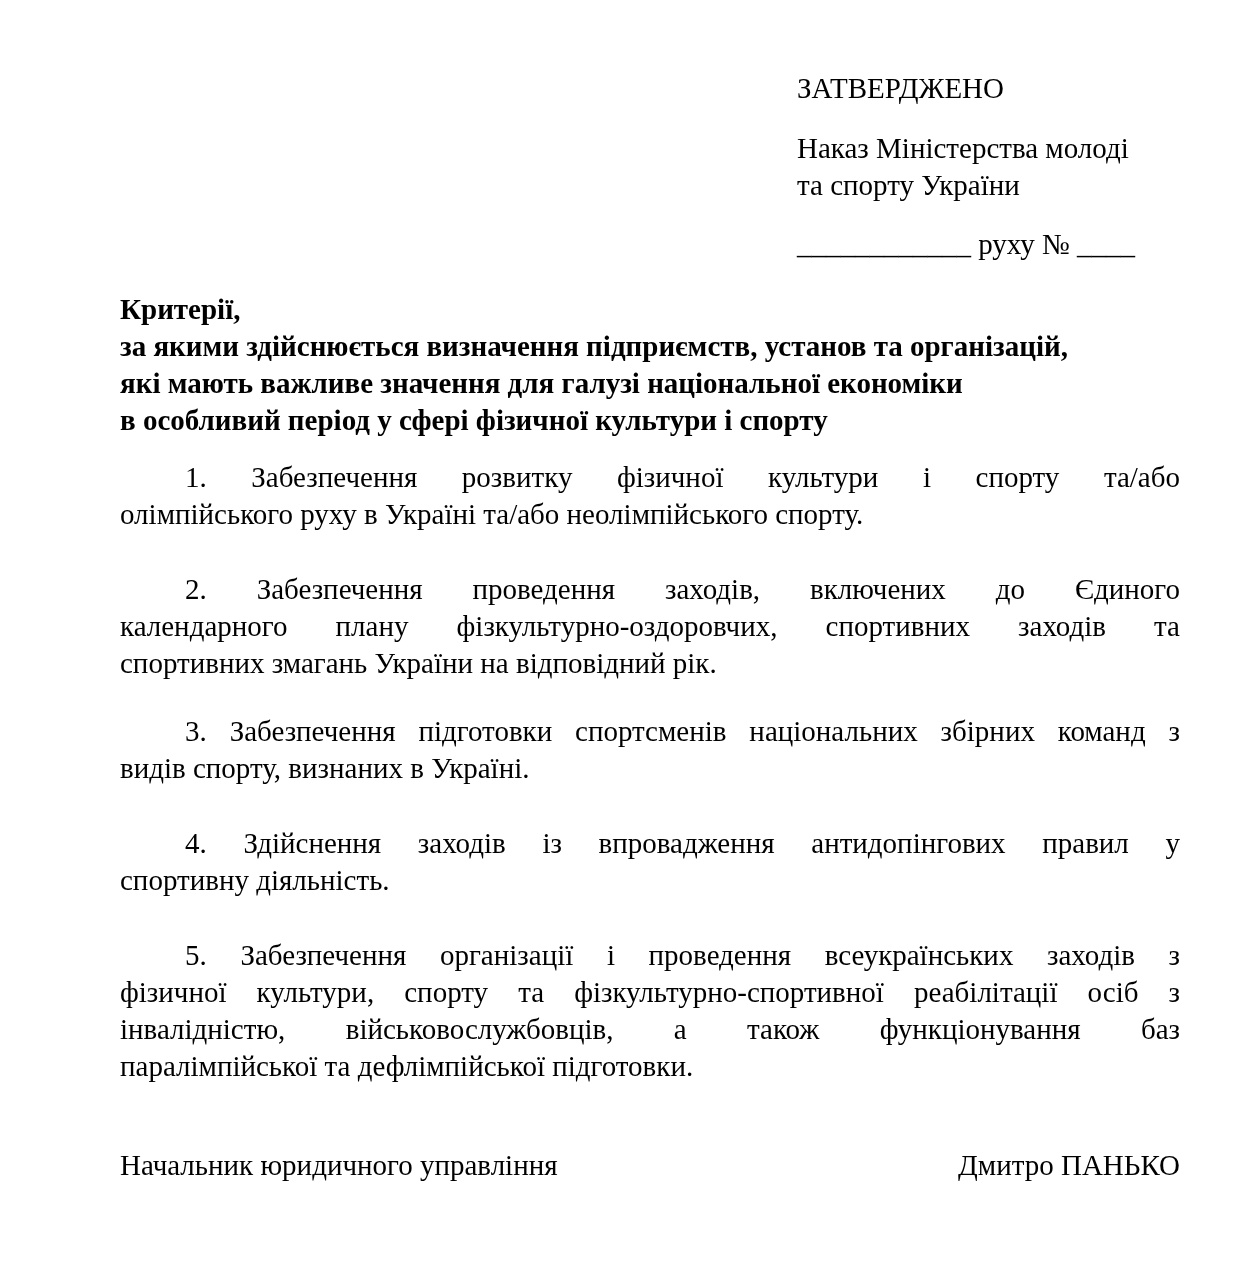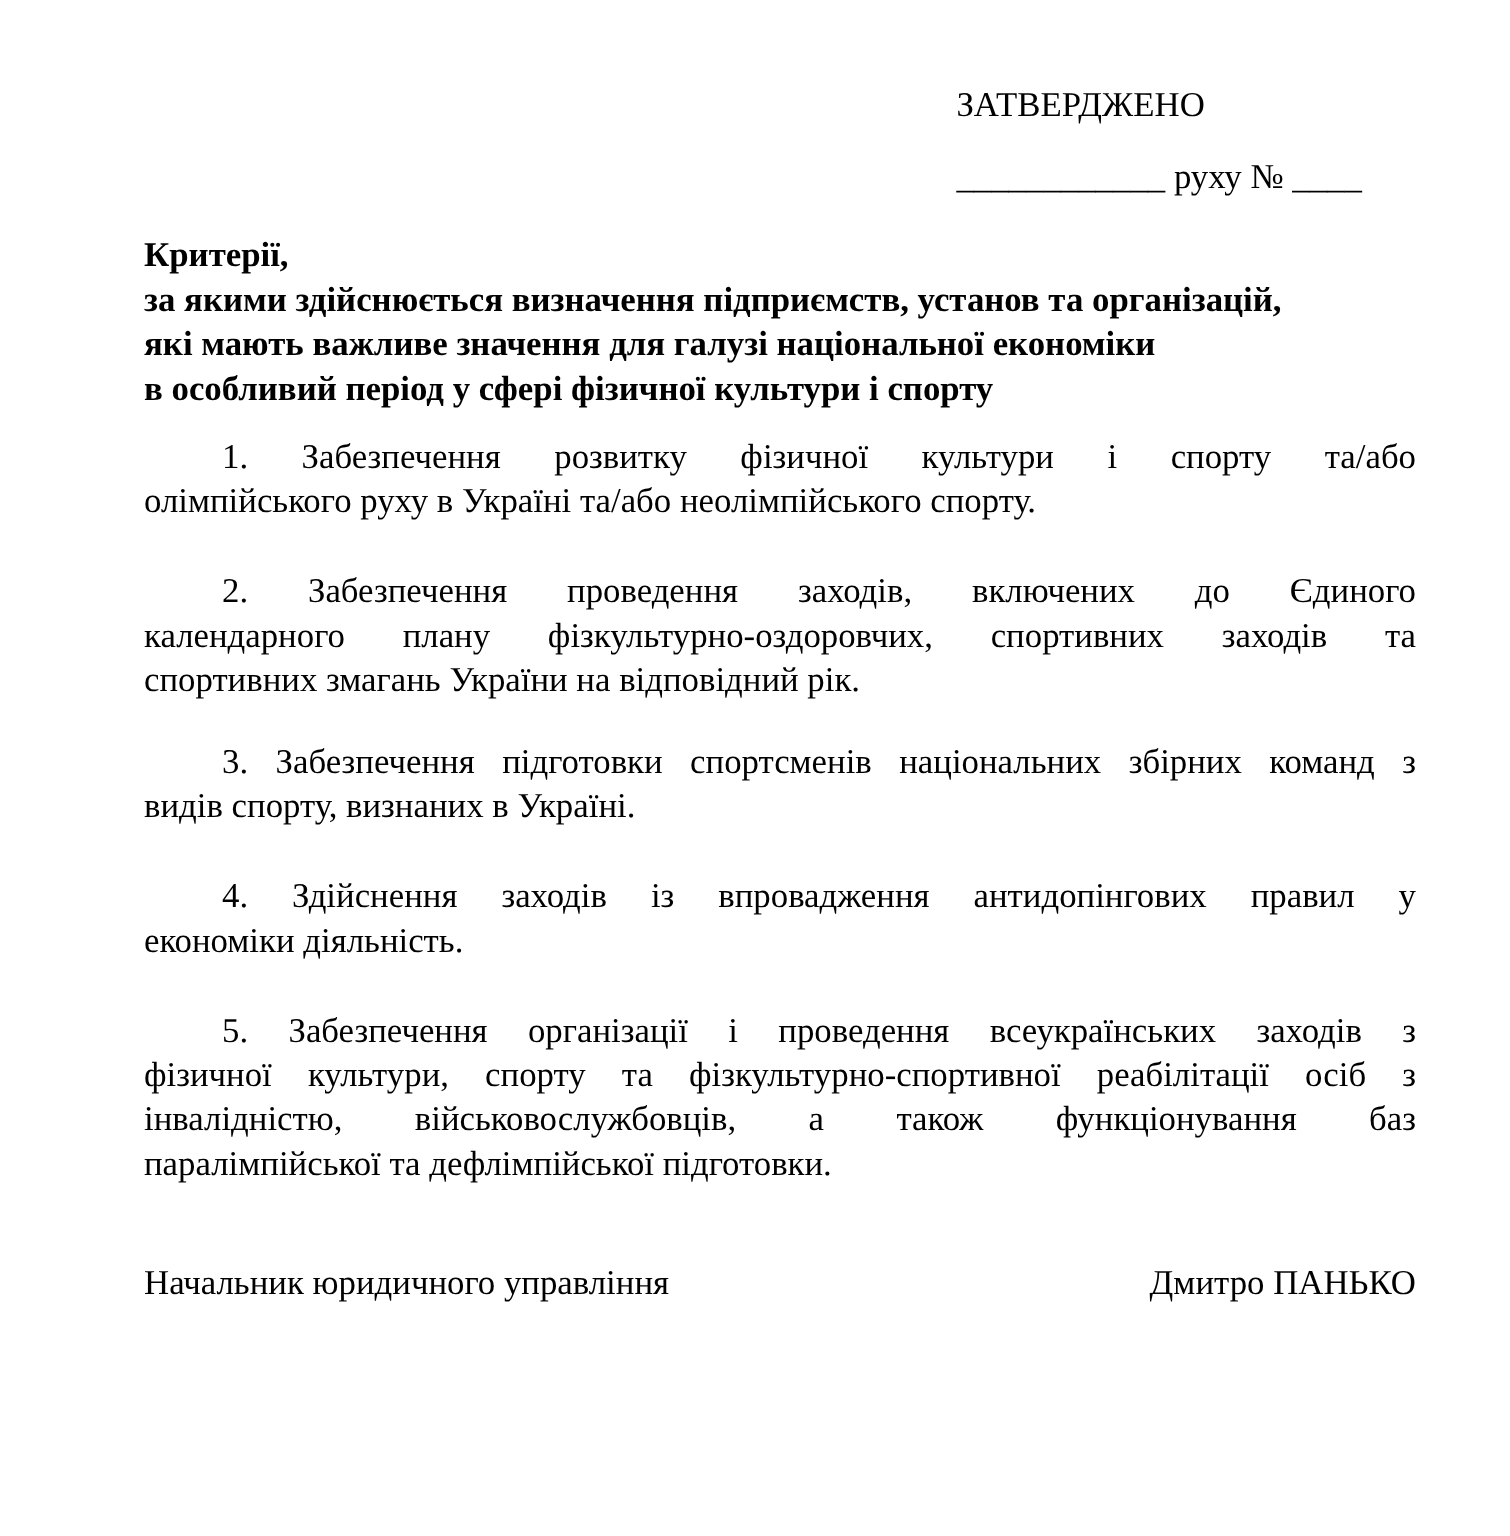--- a/index.html
+++ b/index.html
@@ -78,20 +78,22 @@
   .signature .pos { white-space: nowrap; text-align: center; }
   .signature .name { white-space: nowrap; }
 </style>
 </head>
 <body>
 
 <div class="page">
 
   <div class="approval">
     <div class="line stamp">ЗАТВЕРДЖЕНО</div>
+    <div class="line">Наказ Міністерства молоді</div>
+    <div class="line">та спорту України</div>
     <div class="line date-line">____________ руху № ____</div>
   </div>
 
   <div class="title">
     <div class="line">Критерії,</div>
     <div class="line">за якими здійснюється визначення підприємств, установ та організацій,</div>
     <div class="line">які мають важливе значення для галузі національної економіки</div>
     <div class="line">в особливий період у сфері фізичної культури і спорту</div>
   </div>
 
@@ -108,21 +110,21 @@
       <div class="line last">спортивних змагань України на відповідний рік.</div>
     </div>
 
     <div class="para">
       <div class="line first">3. Забезпечення підготовки спортсменів національних збірних команд з</div>
       <div class="line last">видів спорту, визнаних в Україні.</div>
     </div>
 
     <div class="para">
       <div class="line first">4. Здійснення заходів із впровадження антидопінгових правил у</div>
-      <div class="line last">економіки діяльність.</div>
+      <div class="line last">спортивну діяльність.</div>
     </div>
 
     <div class="para">
       <div class="line first">5. Забезпечення організації і проведення всеукраїнських заходів з</div>
       <div class="line">фізичної культури, спорту та фізкультурно-спортивної реабілітації осіб з</div>
       <div class="line">інвалідністю, військовослужбовців, а також функціонування баз</div>
       <div class="line last">паралімпійської та дефлімпійської підготовки.</div>
     </div>
 
   </div>

